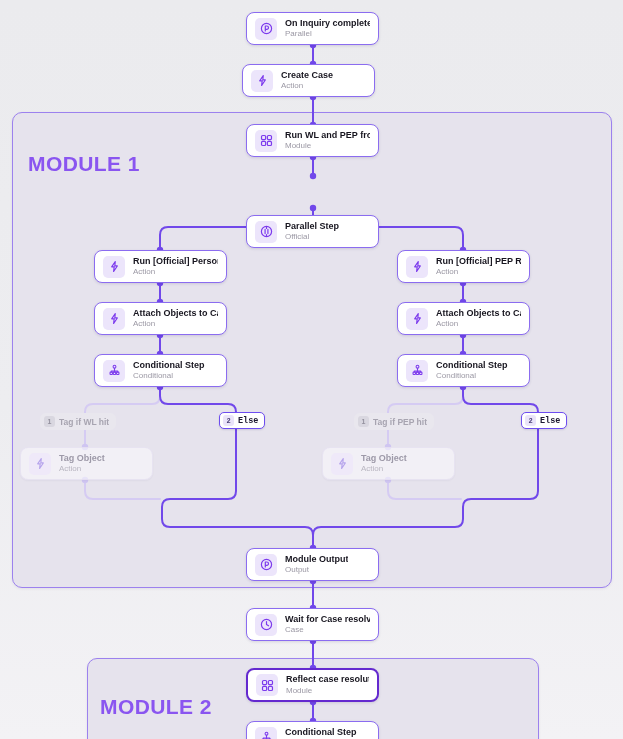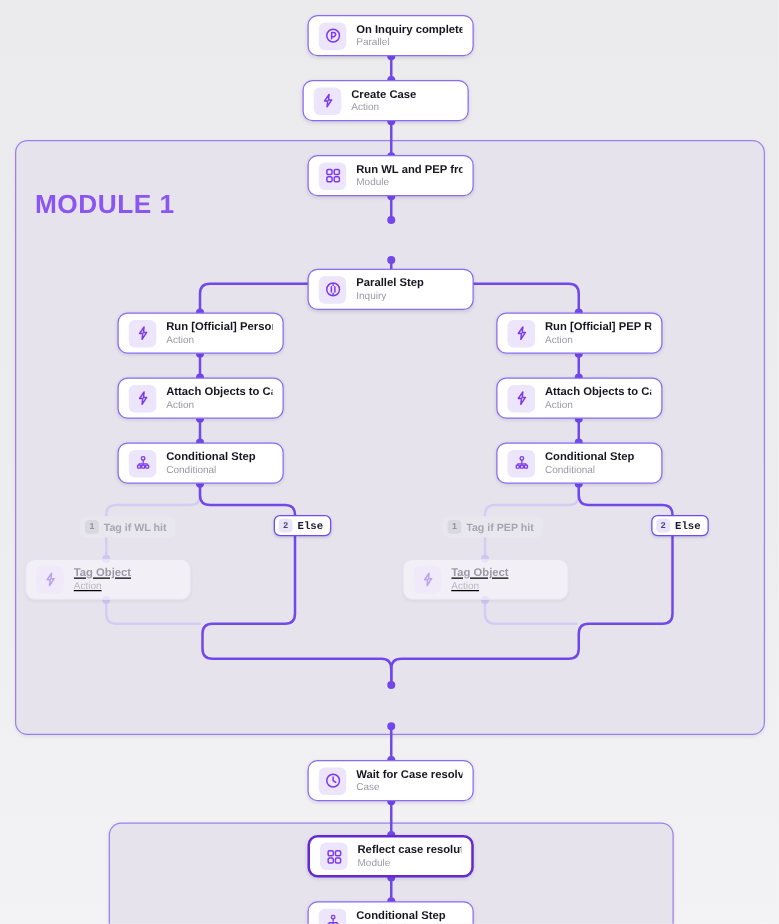--- a/index.html
+++ b/index.html
@@ -21,21 +21,21 @@
     border-radius:8px;display:flex;align-items:center;gap:8px;padding:0 8px;box-sizing:border-box;
     box-shadow:0 1px 3px rgba(25,10,70,.12);z-index:4;cursor:pointer;
   }
   .node .nicon{
     width:22px;height:22px;border-radius:5px;background:#ece5fb;color:#7c3aed;
     display:flex;align-items:center;justify-content:center;flex:0 0 auto;
   }
   .node .ntext{display:flex;flex-direction:column;line-height:1.25;min-width:0;}
   .node .ntitle{font-size:9px;font-weight:700;color:#17151f;white-space:nowrap;overflow:hidden;}
   .node .nsub{font-size:8px;color:#9b98a4;white-space:nowrap;}
-  .node.faded{background:rgba(252,252,254,.55);border-color:rgba(226,221,240,.7);box-shadow:0 1px 2px rgba(25,10,70,.04);text-decoration:underline;}
+  .node.faded{background:rgba(252,252,254,.55);border-color:rgba(226,221,240,.7);box-shadow:0 1px 2px rgba(25,10,70,.04);}
   .node.faded .nicon{background:rgba(236,229,251,.6);color:#b6a4ec;}
   .node.faded .ntitle{color:#9d99a8;}
   .node.faded .nsub{color:#b9b6c1;}
   .node.selected{border:2px solid #6429cf;}
   .pill{
     position:absolute;z-index:5;height:17px;display:inline-flex;align-items:center;gap:4px;
     padding:0 6px 0 3px;border-radius:5px;font-size:8.5px;font-weight:700;box-sizing:border-box;cursor:pointer;
   }
   .pill.active{background:#ffffff;border:1.5px solid #6d4df0;color:#1d1930;box-shadow:0 1px 2px rgba(25,10,70,.12);font-family:Liberation Mono, monospace;}
   .pill.inactive{background:#e9e7ee;border:1px solid #e9e7ee;color:#a7a4b0;}
@@ -82,20 +82,21 @@
       <path d="M6 3.3 V6 L7.9 7.2"></path>
     </g>
   </defs>
 </svg>
 
 <div class="canvas">
 
   <div class="module-box" style="left:12px;top:112px;width:600px;height:476px;"></div>
   <div class="module-box" style="left:87px;top:658px;width:452px;height:110px;"></div>
   <div class="module-label" style="left:28px;top:152px;">MODULE 1</div>
+  <div class="module-label" style="left:100px;top:695px;">MODULE 2</div>
 
   <svg class="wires" width="623" height="739">
     <g stroke="#d5cbf3" stroke-width="2" fill="none" stroke-linecap="round">
       <path d="M160 387 V396 Q160 404 152 404 H93 Q85 404 85 412 V447"></path>
       <path d="M85 480 V491 Q85 499 93 499 H160"></path>
       <path d="M463 387 V396 Q463 404 455 404 H396 Q388 404 388 412 V447"></path>
       <path d="M388 480 V491 Q388 499 396 499 H461"></path>
     </g>
     <g stroke="#7148ea" stroke-width="2" fill="none" stroke-linecap="round">
       <path d="M313 45 V64"></path>
@@ -186,21 +187,21 @@
   </div>
 
   <div class="node" style="left:246px;top:191px;margin-top:24px;">
     <span class="nicon">
         <svg class="ic" viewBox="0 0 12 12">
           <use href="#i-parallel"></use>
         </svg>
       </span>
     <span class="ntext">
         <span class="ntitle">Parallel Step</span>
-        <span class="nsub">Inquiry</span>
+        <span class="nsub">Official</span>
       </span>
   </div>
 
   <div class="node" style="left:94px;top:250px;">
     <span class="nicon">
         <svg class="ic" viewBox="0 0 12 12">
           <use href="#i-bolt"></use>
         </svg>
       </span>
     <span class="ntext">
@@ -226,21 +227,21 @@
         <svg class="ic" viewBox="0 0 12 12">
           <use href="#i-sitemap"></use>
         </svg>
       </span>
     <span class="ntext">
         <span class="ntitle">Conditional Step</span>
         <span class="nsub">Conditional</span>
       </span>
   </div>
 
-  <div class="pill inactive" style="left:64px;top:413px;align-items:center;">
+  <div class="pill inactive" style="left:40px;top:413px;align-items:center;">
     <span class="badge">1</span>
     <span>Tag if WL hit</span>
   </div>
   <div class="pill active" style="left:219px;top:412px;">
     <span class="badge">2</span>
     <span>Else</span>
   </div>
 
   <div class="node faded" style="left:20px;top:447px;">
     <span class="nicon">
@@ -304,20 +305,31 @@
         <svg class="ic" viewBox="0 0 12 12">
           <use href="#i-bolt"></use>
         </svg>
       </span>
     <span class="ntext">
         <span class="ntitle">Tag Object</span>
         <span class="nsub">Action</span>
       </span>
   </div>
 
+  <div class="node" style="left:246px;top:548px;">
+    <span class="nicon">
+        <svg class="ic" viewBox="0 0 12 12">
+          <use href="#i-persona"></use>
+        </svg>
+      </span>
+    <span class="ntext">
+        <span class="ntitle">Module Output</span>
+        <span class="nsub">Output</span>
+      </span>
+  </div>
 
   <div class="node" style="left:246px;top:608px;">
     <span class="nicon">
         <svg class="ic" viewBox="0 0 12 12">
           <use href="#i-clock"></use>
         </svg>
       </span>
     <span class="ntext">
         <span class="ntitle">Wait for Case resolved</span>
         <span class="nsub">Case</span>

